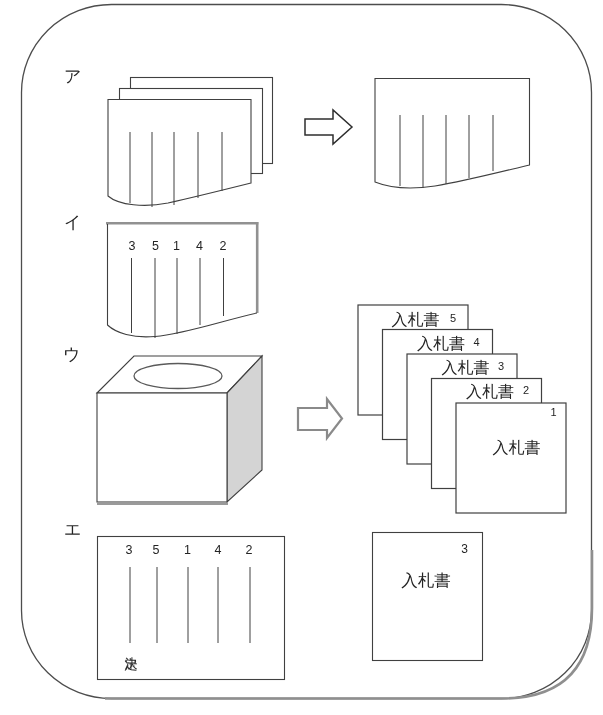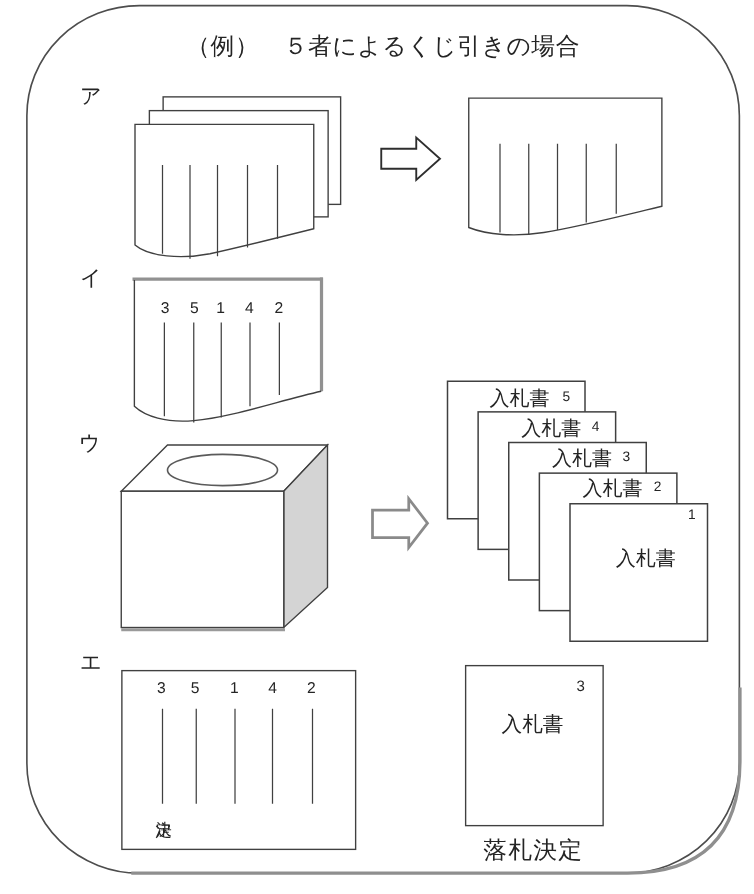--- a/index.html
+++ b/index.html
@@ -97,21 +97,20 @@
       <line x1="130" y1="567" x2="130" y2="643"></line>
       <line x1="157" y1="567" x2="157" y2="643"></line>
       <line x1="188" y1="567" x2="188" y2="643"></line>
       <line x1="218" y1="567" x2="218" y2="643"></line>
       <line x1="250" y1="567" x2="250" y2="643"></line>
     </g>
 
     <rect x="372.5" y="532.5" width="110" height="128" fill="#ffffff" stroke="#404040" stroke-width="1.1"></rect>
   </svg>
 
-  <div class="t t-title">（例）　５者によるくじ引きの場合</div>
 
   <div class="t t-lbl t-la">ア</div>
   <div class="t t-lbl t-li">イ</div>
   <div class="t t-lbl t-lu">ウ</div>
   <div class="t t-lbl t-le">エ</div>
 
   <div class="t c t-in in1">3</div>
   <div class="t c t-in in2">5</div>
   <div class="t c t-in in3">1</div>
   <div class="t c t-in in4">4</div>
@@ -131,15 +130,14 @@
   <div class="t c t-bn p4n">4</div>
   <div class="t c t-bl p3l">入札書</div>
   <div class="t c t-bn p3n">3</div>
   <div class="t c t-bl p2l">入札書</div>
   <div class="t c t-bn p2n">2</div>
   <div class="t c t-bn p1n">1</div>
   <div class="t c t-bl p1l">入札書</div>
 
   <div class="t c t-rn">3</div>
   <div class="t c t-rl">入札書</div>
-  <div class="t c t-cap">落札決定</div>
 
 </div>
 
 </body></html>

